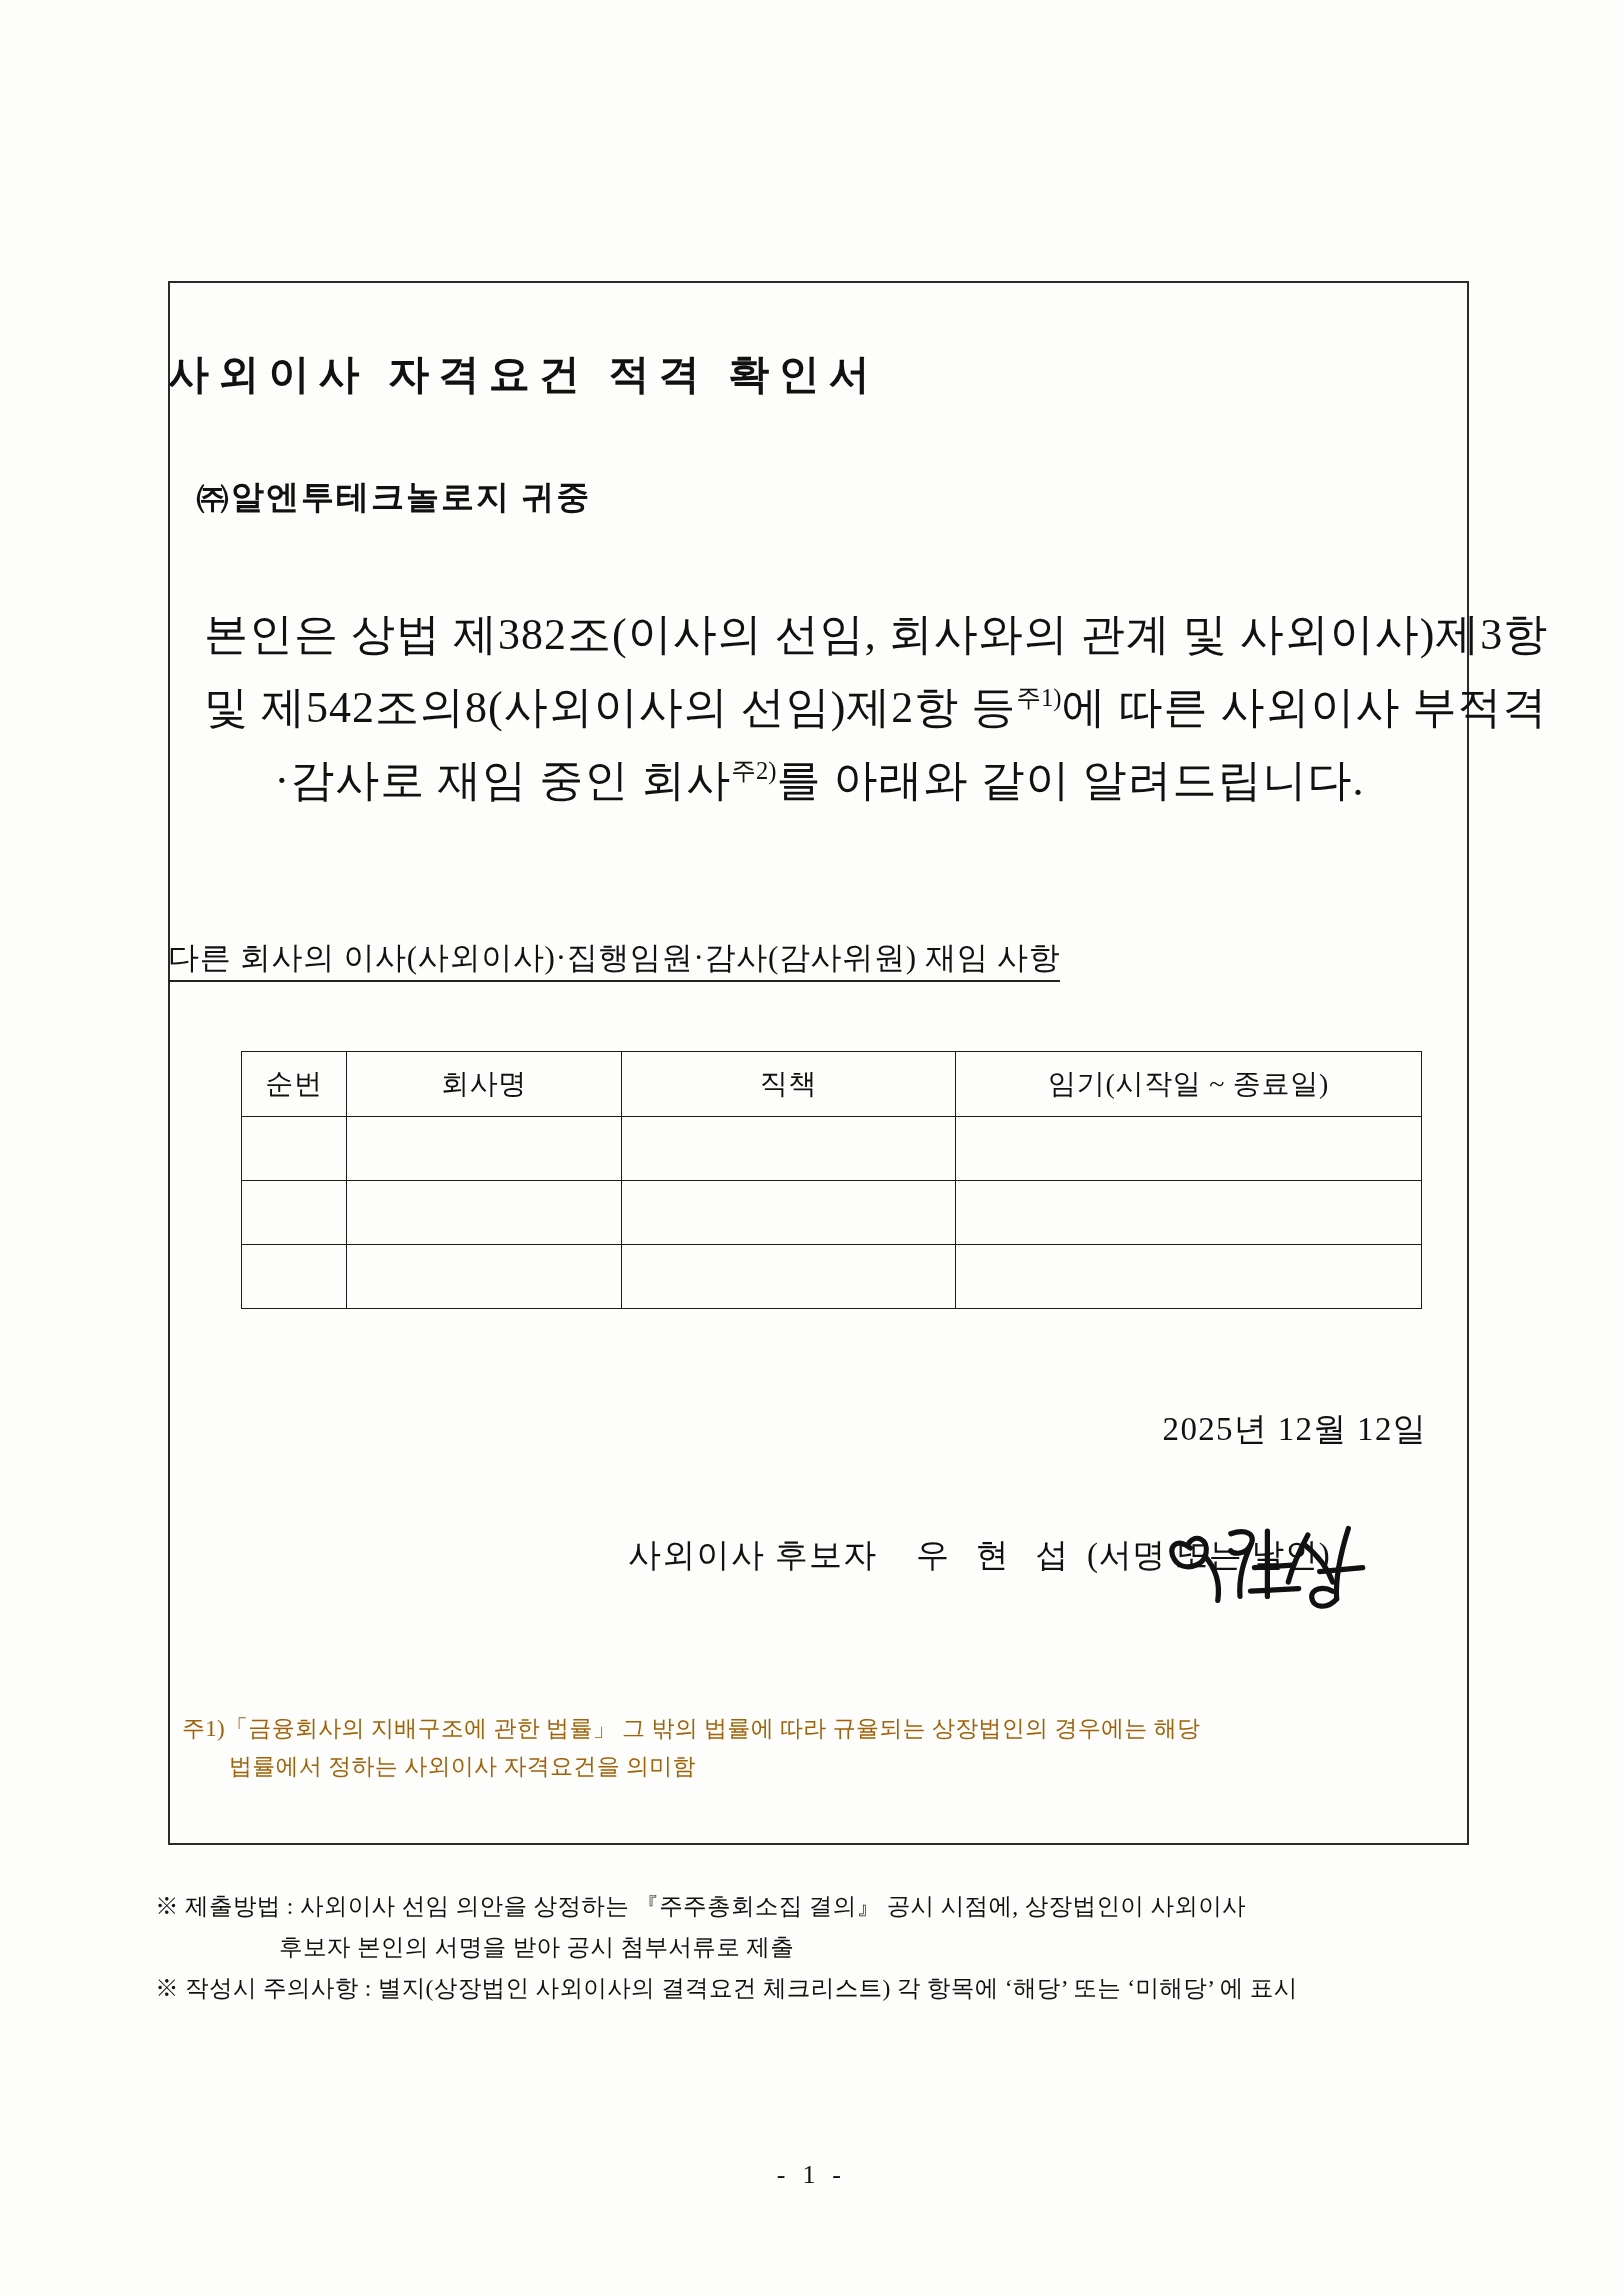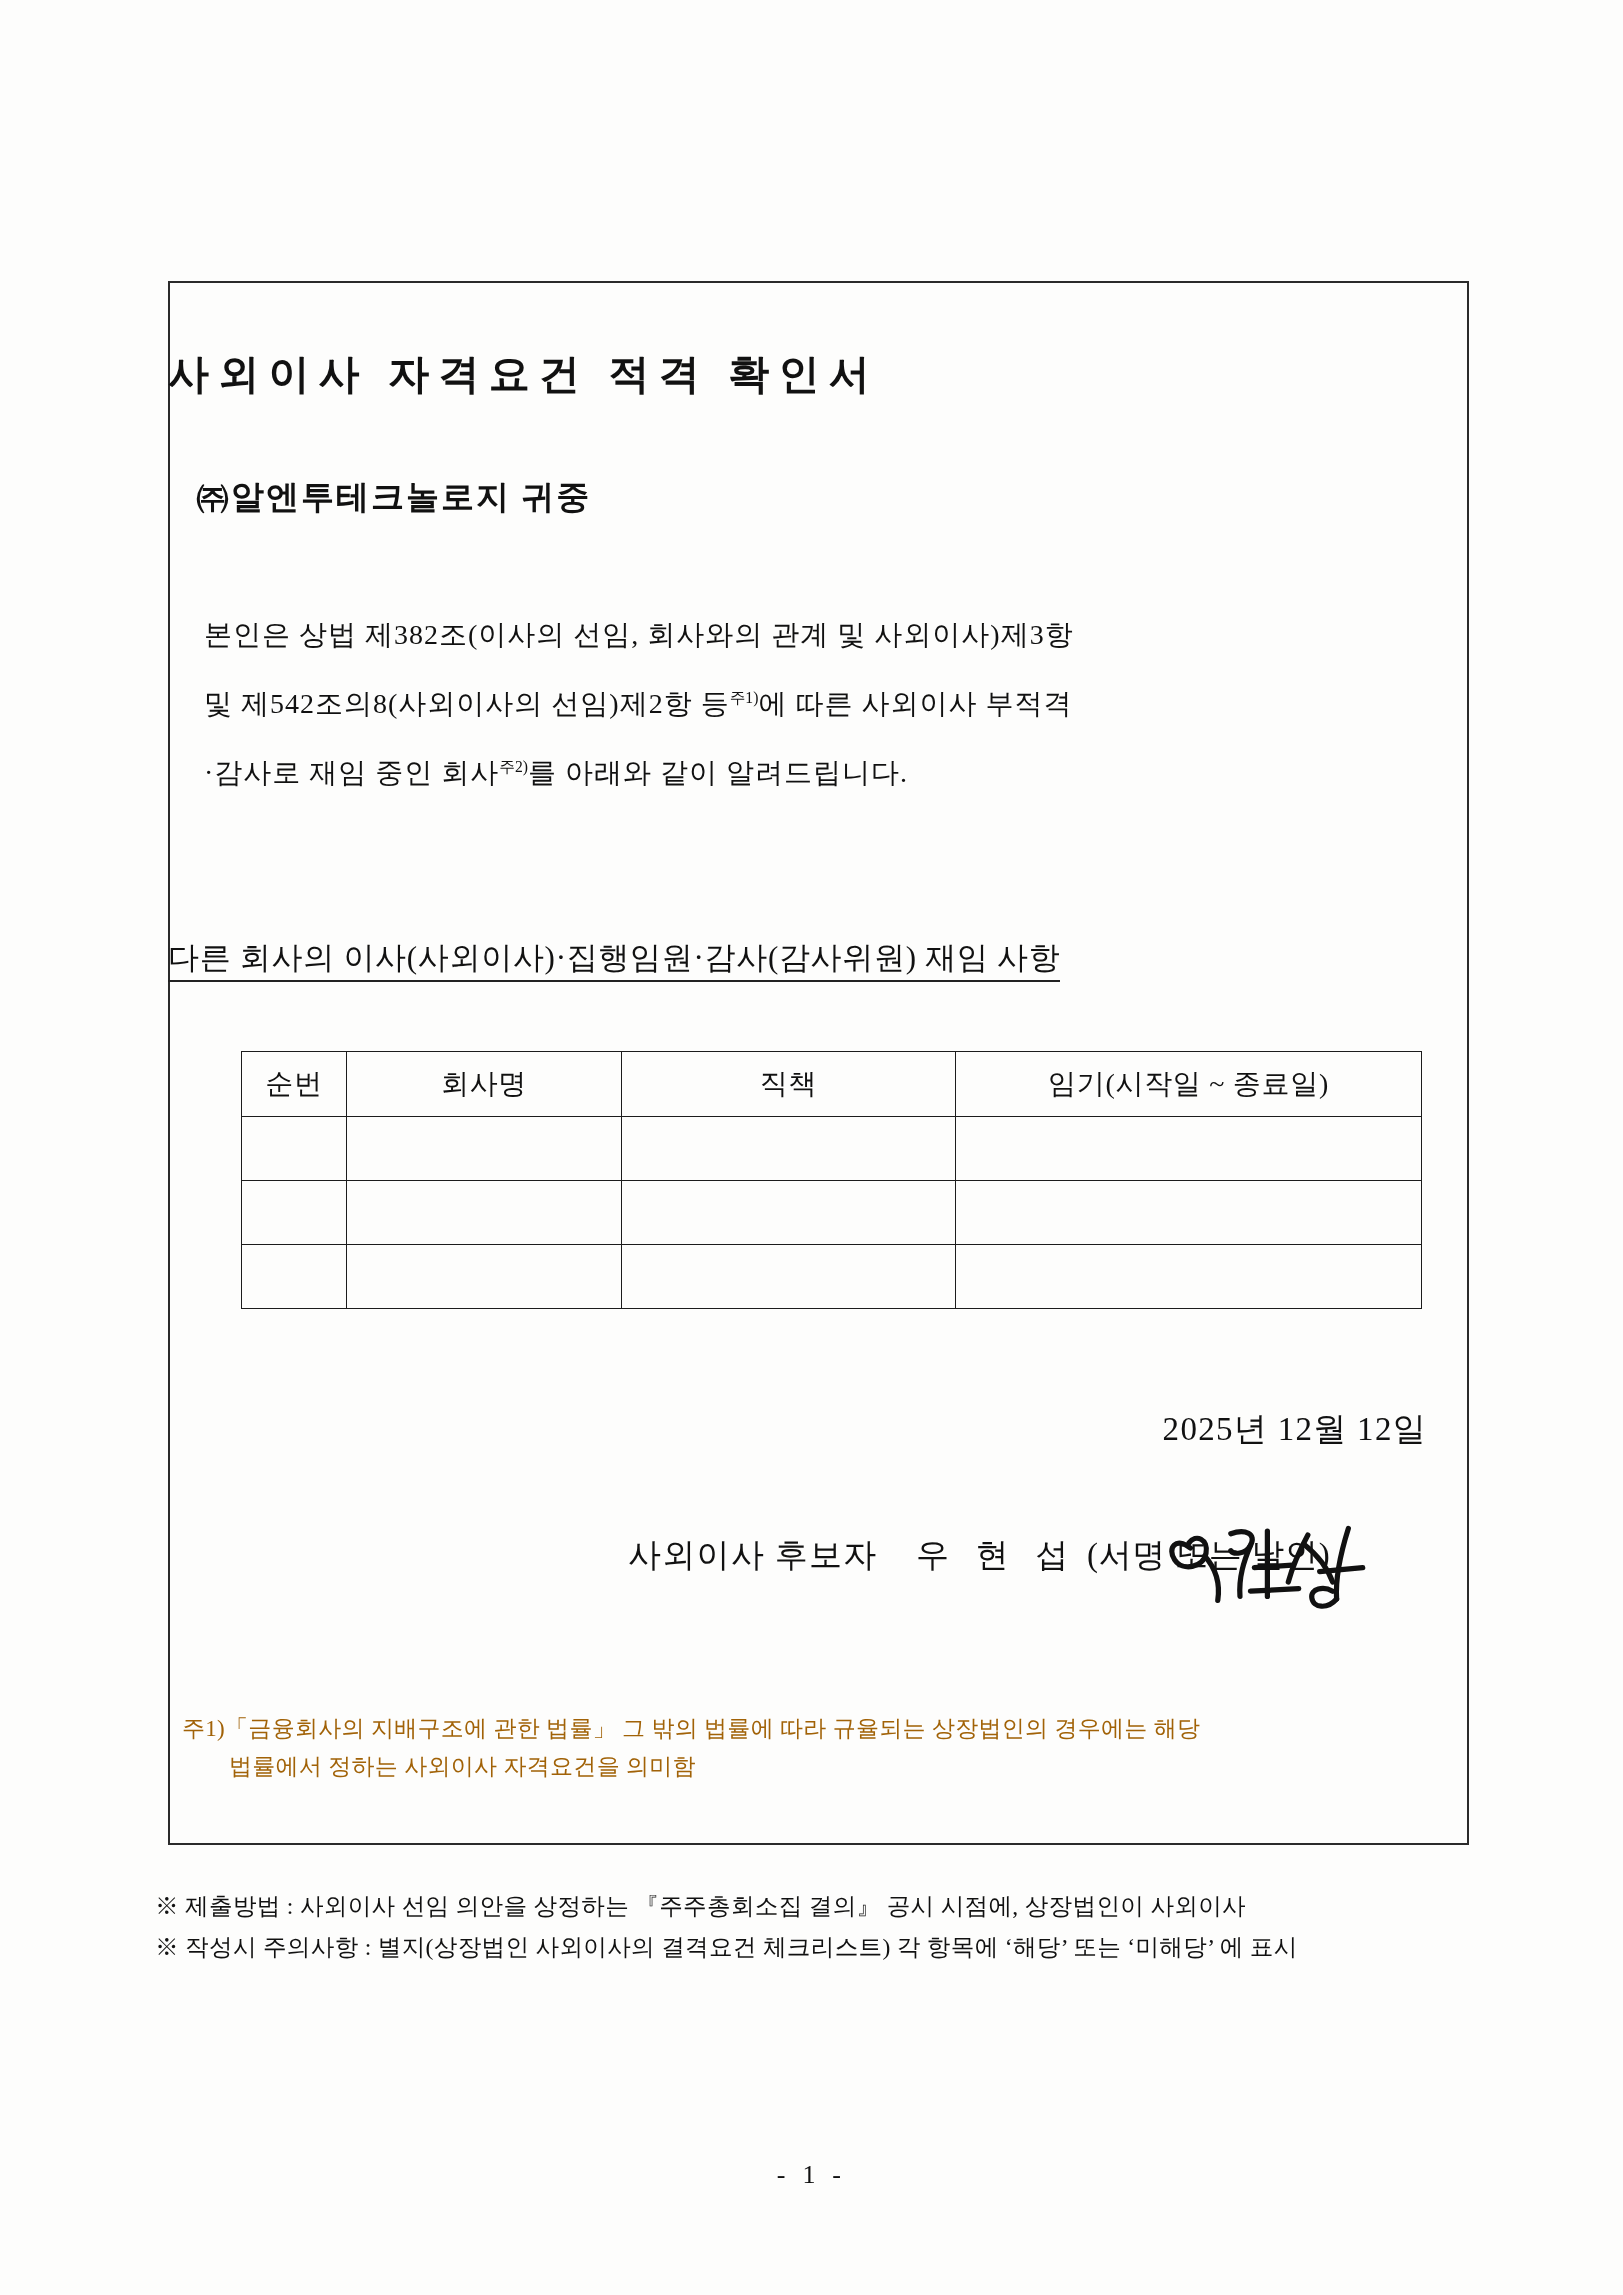--- a/index.html
+++ b/index.html
@@ -61,25 +61,26 @@
   }
 
   
   .body-block {
     position: absolute;
     left: 204px;
     top: 603px;
     width: 1231px;
   }
   .body-line {
-    font-size: 28px;
+    font-size: 44px;
     line-height: 63px;
     letter-spacing: 1px;
     color: #111111;
     white-space: nowrap;
+    text-align: center;
   }
   .body-line sup {
     font-size: 0.56em;
     vertical-align: super;
     letter-spacing: 0;
   }
 
   
   .table-caption {
     position: absolute;
@@ -287,17 +288,18 @@
   </svg>
 </div>
 
 <div class="footnotes">
   <div class="fn-row">주1)「금융회사의 지배구조에 관한 법률」 그 밖의 법률에 따라 규율되는 상장법인의 경우에는 해당</div>
   <div class="fn-row fn-indent">법률에서 정하는 사외이사 자격요건을 의미함</div>
 </div>
 
 <div class="notices">
   <div class="nt-row">※ 제출방법 : 사외이사 선임 의안을 상정하는 『주주총회소집 결의』 공시 시점에, 상장법인이 사외이사</div>
+  <div class="nt-row nt-indent">후보자 본인의 서명을 받아 공시 첨부서류로 제출</div>
   <div class="nt-row">※ 작성시 주의사항 : 별지(상장법인 사외이사의 결격요건 체크리스트) 각 항목에 ‘해당’ 또는 ‘미해당’ 에 표시</div>
 </div>
 
 <div class="page-num">- 1 -</div>
 
 
 </body></html>

